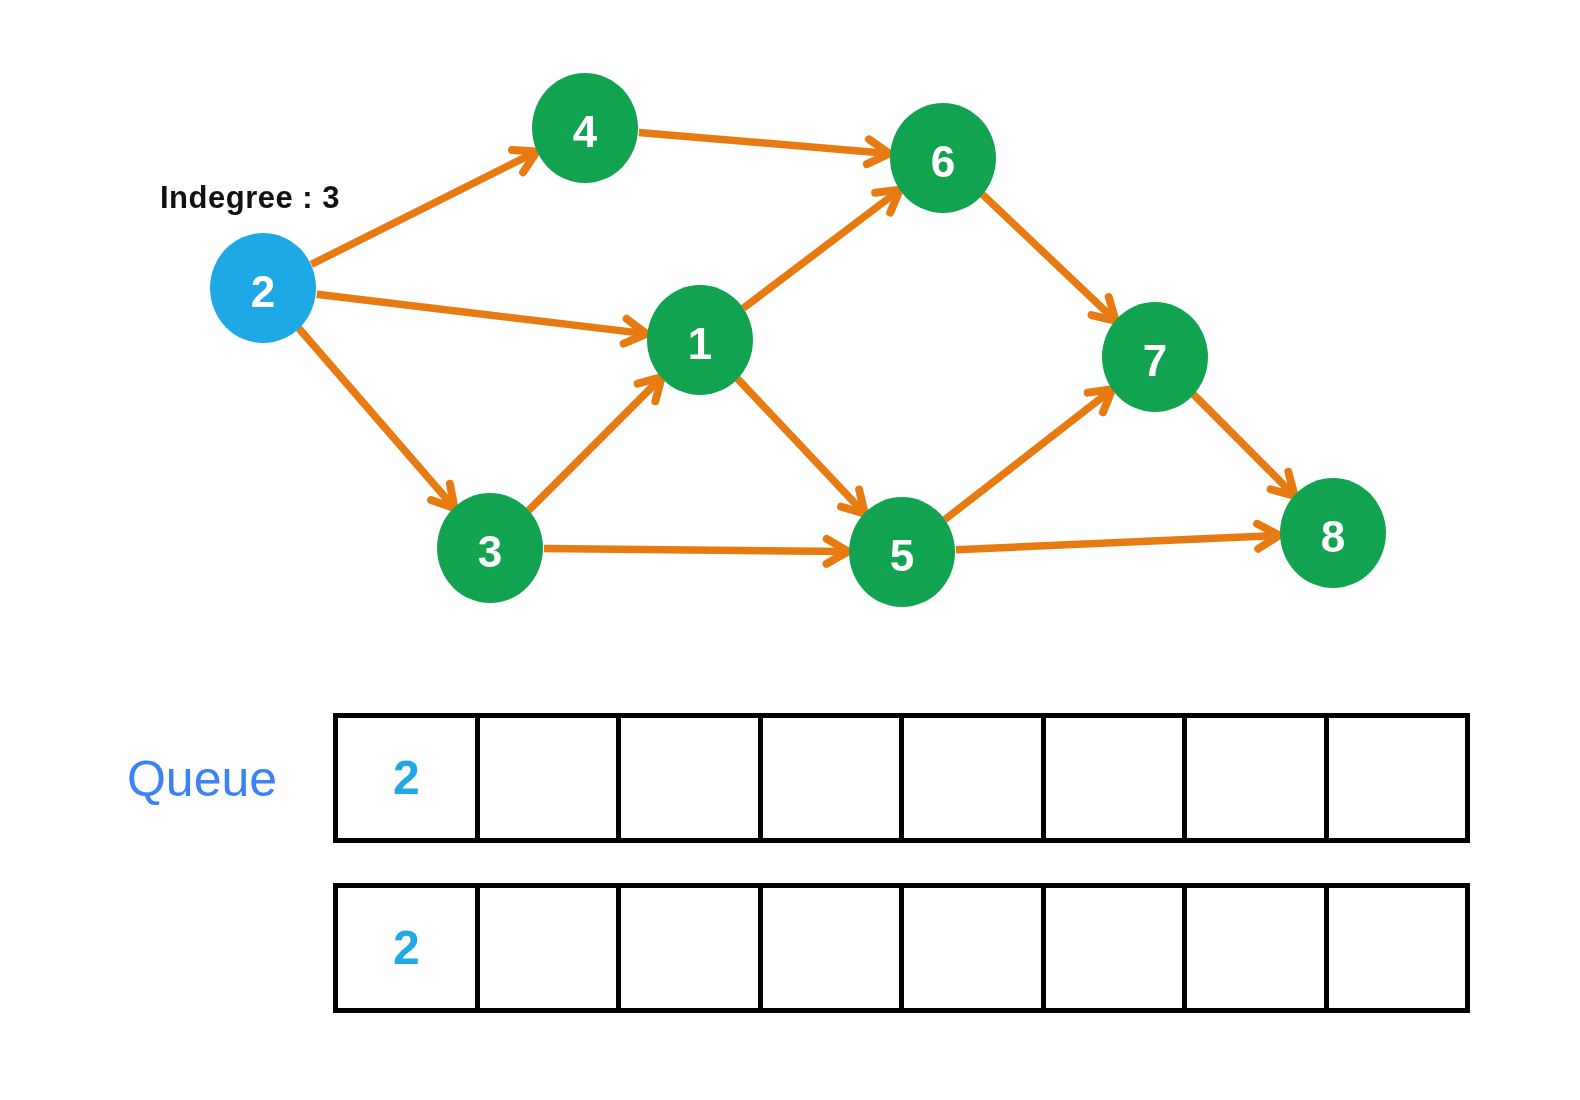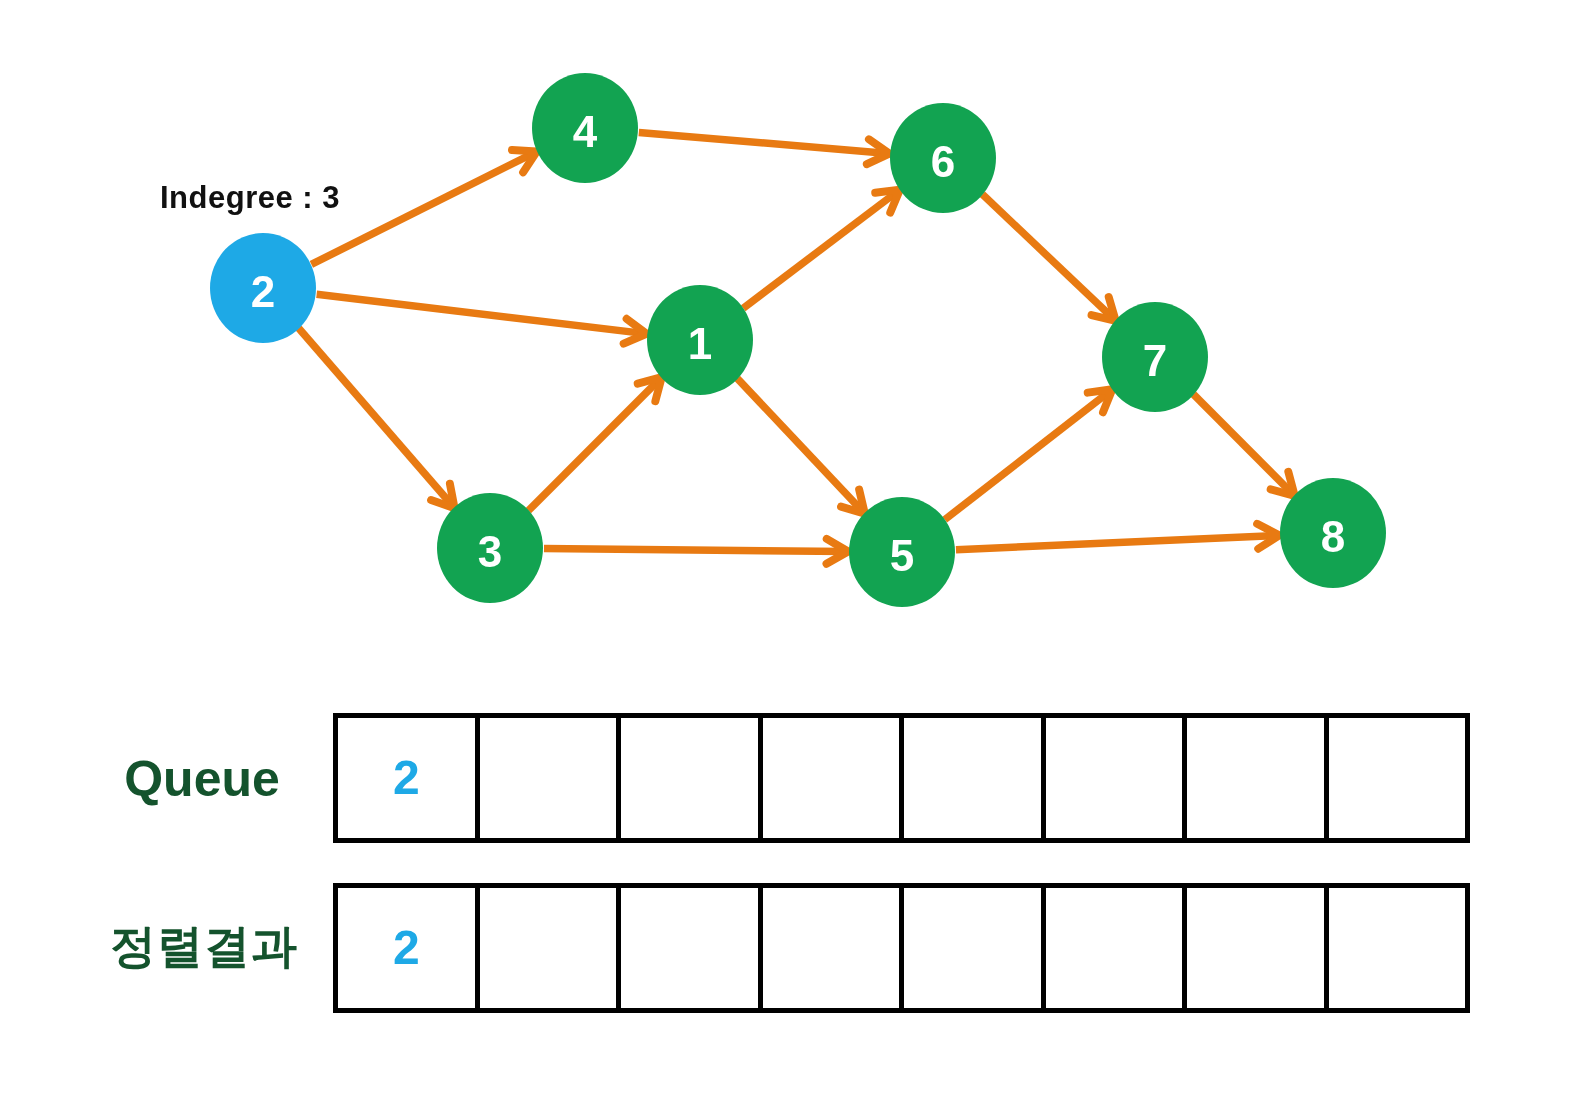--- a/index.html
+++ b/index.html
@@ -24,22 +24,22 @@
     font-weight: bold;
     color: #111111;
     letter-spacing: 0.5px;
     white-space: nowrap;
   }
   .array-label {
     position: absolute;
     width: 210px;
     text-align: center;
     transform: translateY(-50%);
-    font-weight: bold;
-    color: #14532d;
+    font-weight: normal;
+    color: #3b82f6;
     white-space: nowrap;
   }
   #queue-label  { left: 97px;  top: 779px; font-size: 50px; }
   #result-label { left: 99px;  top: 947px; font-size: 46px; letter-spacing: 1px; }
   .cell-row {
     position: absolute;
     left: 333px;
     width: 1137px;
     height: 130px;
     display: flex;
@@ -147,21 +147,20 @@
         <span class="cell-value" style="color: rgb(30, 169, 230);"></span>
       </div>
       <div class="cell">
         <span class="cell-value" style="color: rgb(30, 169, 230);"></span>
       </div>
       <div class="cell">
         <span class="cell-value" style="color: rgb(30, 169, 230);"></span>
       </div>
     </div>
 
-  <div class="array-label" id="result-label">정렬결과</div>
   <div class="cell-row" id="result-row">
       <div class="cell">
         <span class="cell-value" style="color: rgb(30, 169, 230);">2</span>
       </div>
       <div class="cell">
         <span class="cell-value" style="color: rgb(30, 169, 230);"></span>
       </div>
       <div class="cell">
         <span class="cell-value" style="color: rgb(30, 169, 230);"></span>
       </div>

